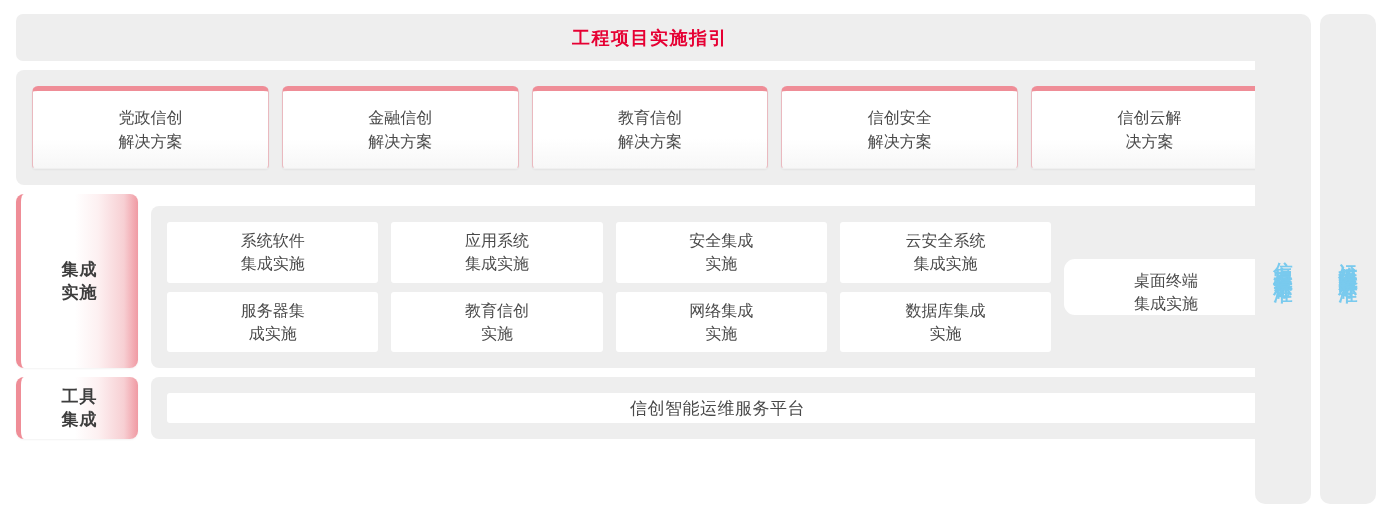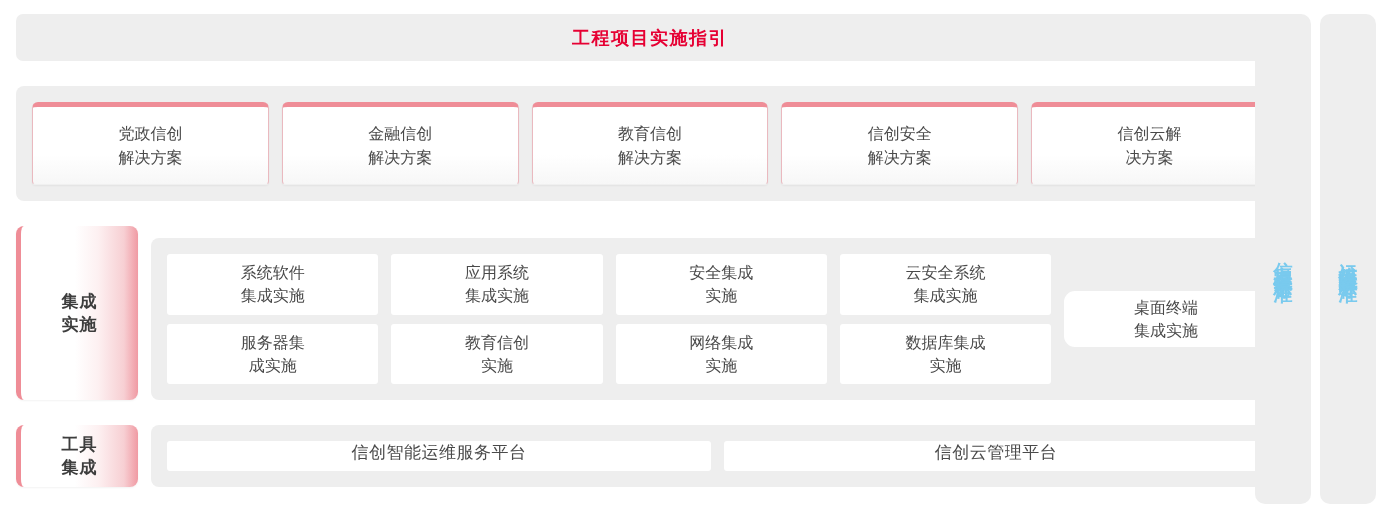--- a/index.html
+++ b/index.html
@@ -21,21 +21,21 @@
 
   
   .main-col {
     position: absolute;
     left: 16px;
     top: 14px;
     width: 1268px;
     height: 490px;
     display: flex;
     flex-direction: column;
-    gap: 25px;
+    gap: 9px;
   }
 
   
   .banner {
     background: #eeeeee;
     border-radius: 7px;
     height: 47px;
     display: flex;
     align-items: center;
     justify-content: center;
@@ -143,35 +143,36 @@
     font-size: 16px;
     line-height: 1.45;
     text-align: center;
   }
   .int-wide {
     flex: 0 0 204px;
     background: #ffffff;
     border-radius: 11px;
     margin: 37px 0;
     display: flex;
-    align-items: center;
+    align-items: flex-end;
     justify-content: center;
   }
 
   
   .row-tools { height: 62px; }
   .panel-tools {
     gap: 13px;
     align-items: stretch;
   }
   .tool-card {
     flex: 1 1 0;
     background: #ffffff;
     border-radius: 3px;
     display: flex;
+    align-items: center;
     justify-content: center;
   }
   .tool-card-text {
     color: #4a4a4a;
     font-size: 17px;
     letter-spacing: 0.5px;
   }
 
   
   .rail {
@@ -339,23 +340,20 @@
         <span class="row-label-text">
           <span>工具</span><br>
           <span>集成</span>
         </span>
       </div>
 
       <div class="panel panel-tools">
         <div class="tool-card">
           <span class="tool-card-text">信创智能运维服务平台</span>
         </div>
-        <div class="tool-card">
-          <span class="tool-card-text">信创云管理平台</span>
-        </div>
       </div>
     </div>
 
 
   </div>
 
   <div class="rail rail-1">
     <span class="rail-text">信息安全保密标准</span>
   </div>
 

